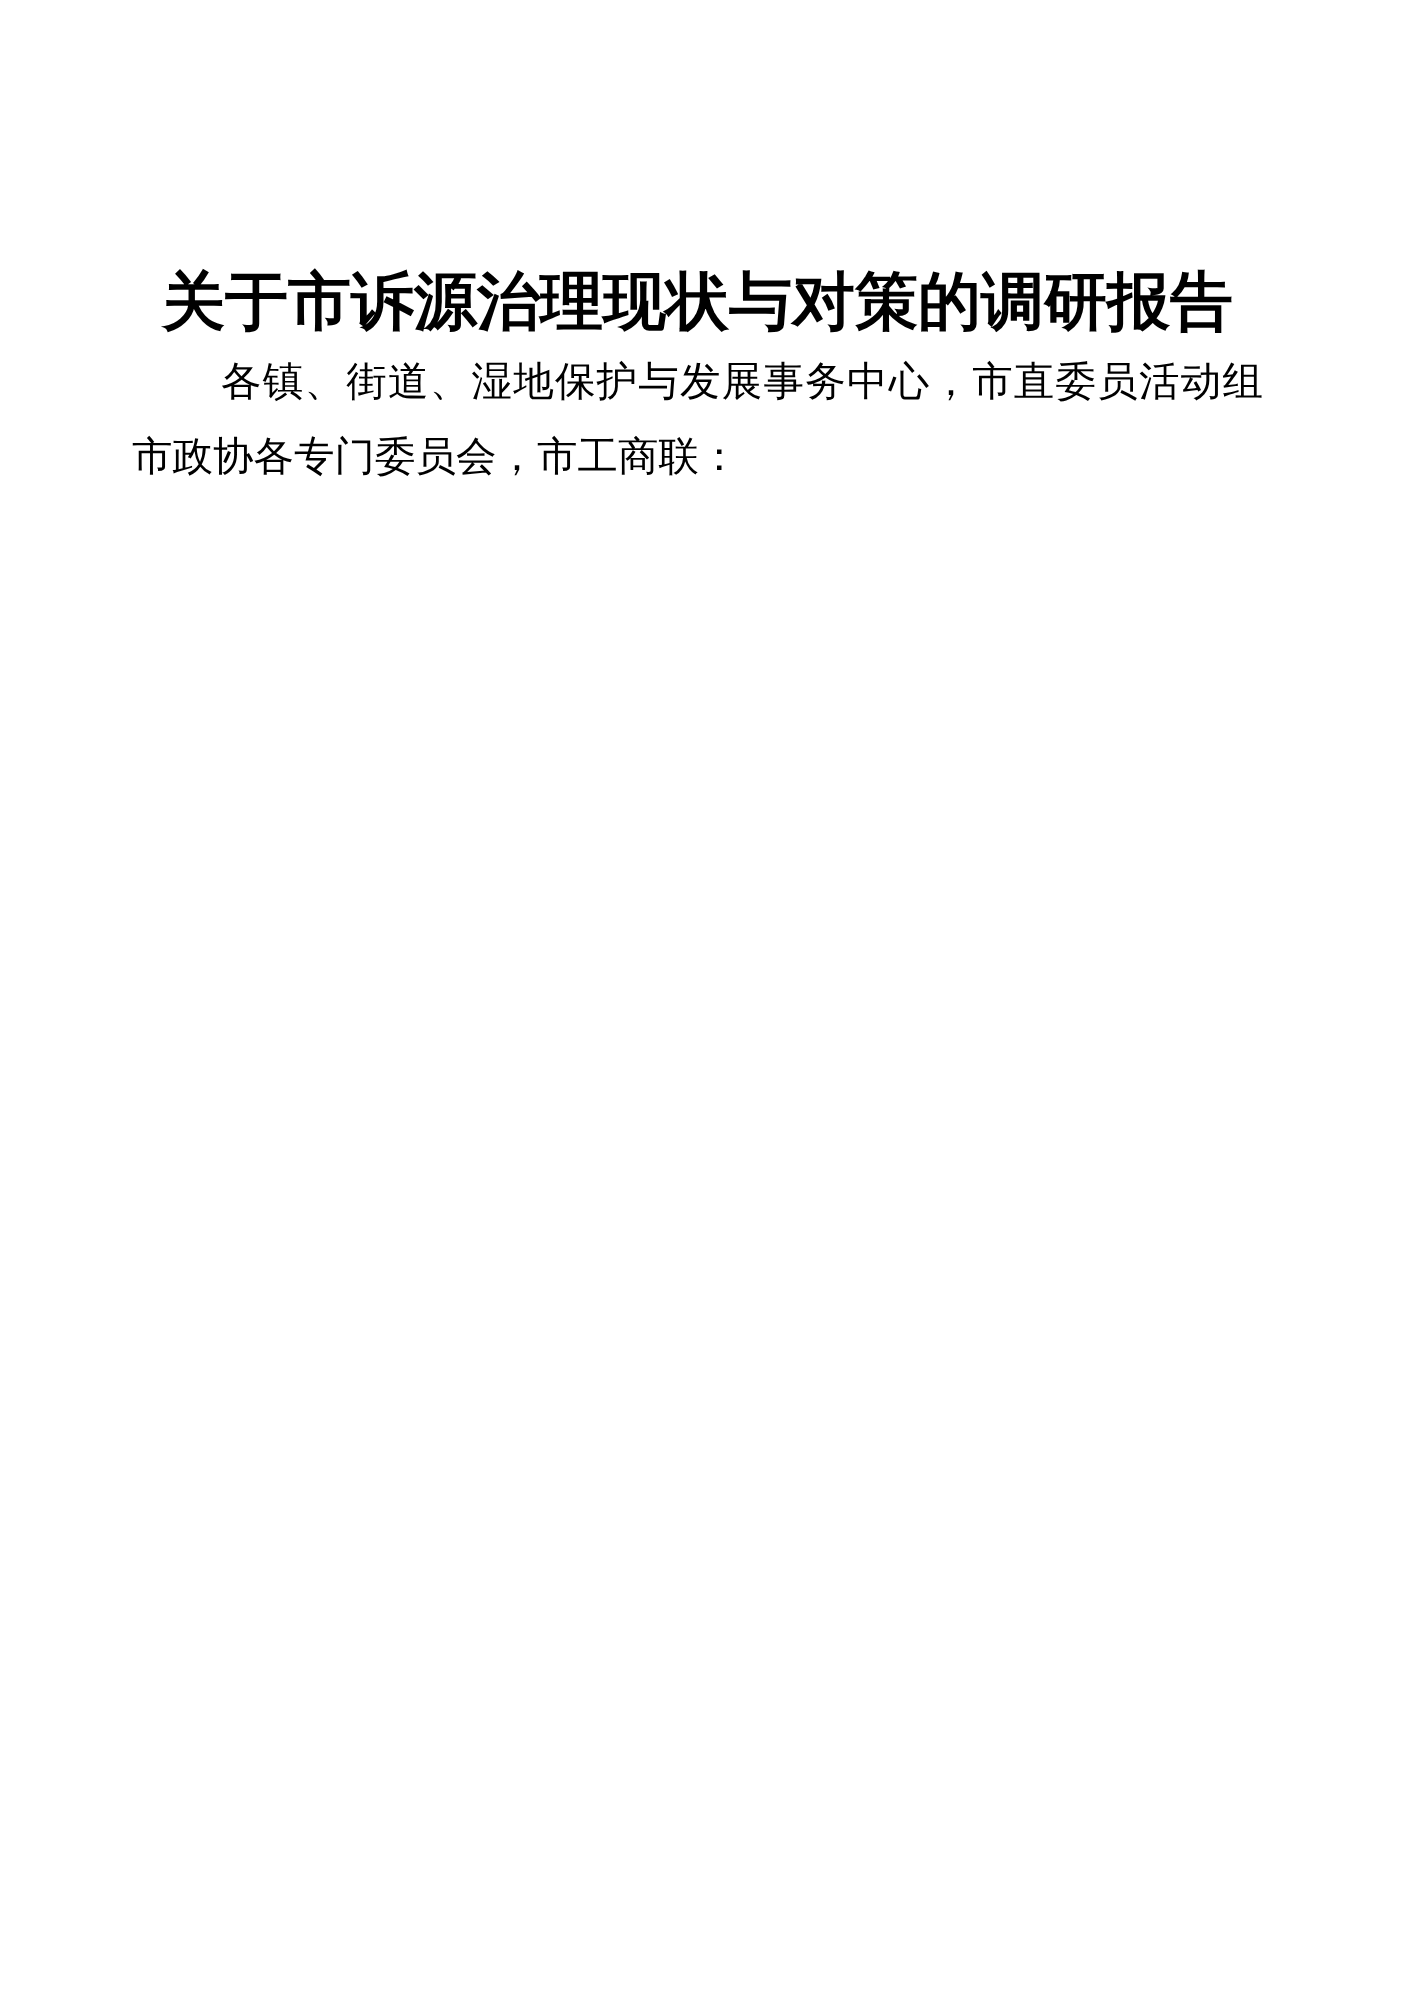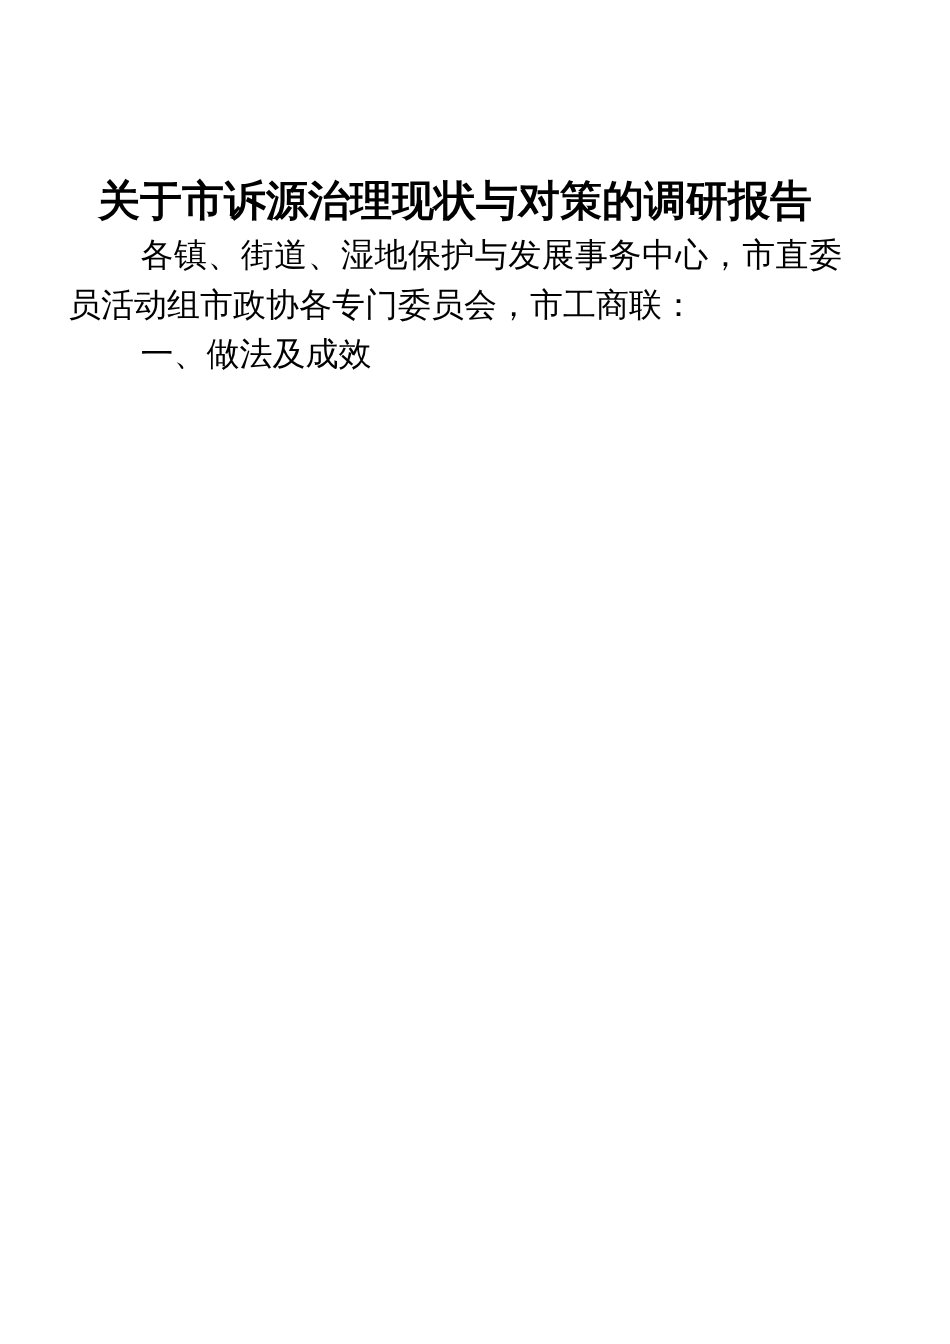--- a/index.html
+++ b/index.html
@@ -11,49 +11,48 @@
     height: 1344px;
     background: #ffffff;
     font-family: "Liberation Sans", sans-serif;
   }
   .page {
     box-sizing: border-box;
     width: 950px;
     height: 1344px;
     background: #ffffff;
     color: #000000;
-    padding: 172px 108px 0 68px;
+    padding: 172px 108px 0 88px;
     overflow: hidden;
   }
   .title {
     margin: 0;
     font-size: 42px;
     line-height: 58px;
     font-weight: 700;
     text-align: center;
     letter-spacing: 0px;
     color: #000000;
     font-family: "Liberation Sans", sans-serif;
   }
   .para {
     margin: 0;
-    font-size: 33px;
+    font-size: 27px;
     line-height: 49.5px;
     text-align: justify;
     text-justify: inter-ideograph;
     text-indent: 2.2em;
     color: #000000;
     word-break: break-all;
     font-family: "Liberation Sans", sans-serif;
   }
 </style>
 </head>
 <body>
 
 <div class="page">
   <h1 class="title">关于市诉源治理现状与对策的调研报告</h1>
 
   <p class="para">各镇、街道、湿地保护与发展事务中心，市直委员活动组市政协各专门委员会，市工商联：</p>
 
 
-  <p class="para">一、做法及成效</p>
 
 </div>
 
 </body></html>

